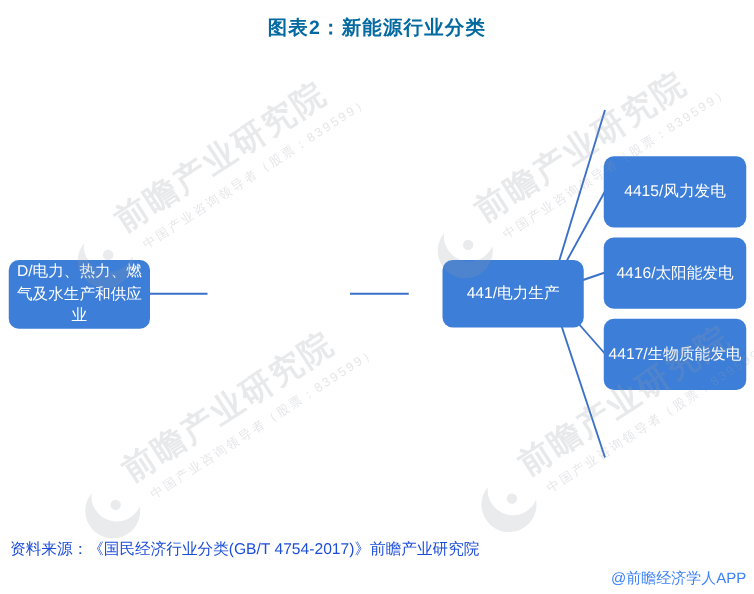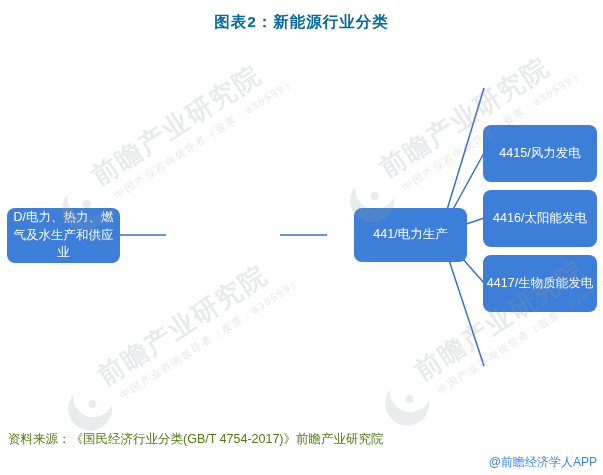--- a/index.html
+++ b/index.html
@@ -17,21 +17,21 @@
 
   
   .wm{position:absolute;z-index:3;transform:translate(-50%,-50%);pointer-events:none;}
   .wm-inner{display:flex;align-items:flex-end;gap:3px;transform:rotate(-33deg);}
   .wm-logo{width:44px;height:44px;flex:none;fill:rgba(150,155,165,0.20);margin-bottom:-8px;}
   .wm-big{font-size:26px;font-weight:bold;letter-spacing:2px;white-space:nowrap;
           color:rgba(150,155,165,0.22);}
   .wm-small{font-size:10px;letter-spacing:2px;white-space:nowrap;margin:2px 0 0 8px;
             color:rgba(150,155,165,0.26);}
 
-  .src{position:absolute;left:8px;top:431px;font-size:12.5px;color:#4d7c0f;z-index:4;}
+  .src{position:absolute;left:8px;top:431px;font-size:12.5px;color:#1d4ed8;z-index:4;}
   .credit{position:absolute;right:6px;top:454px;font-size:12px;color:#3b82f6;z-index:4;}
 </style>
 </head>
 <body>
 
 <div class="canvas">
 
   <div class="title">图表2：新能源行业分类</div>
 
   <svg class="lines" width="603" height="475">

